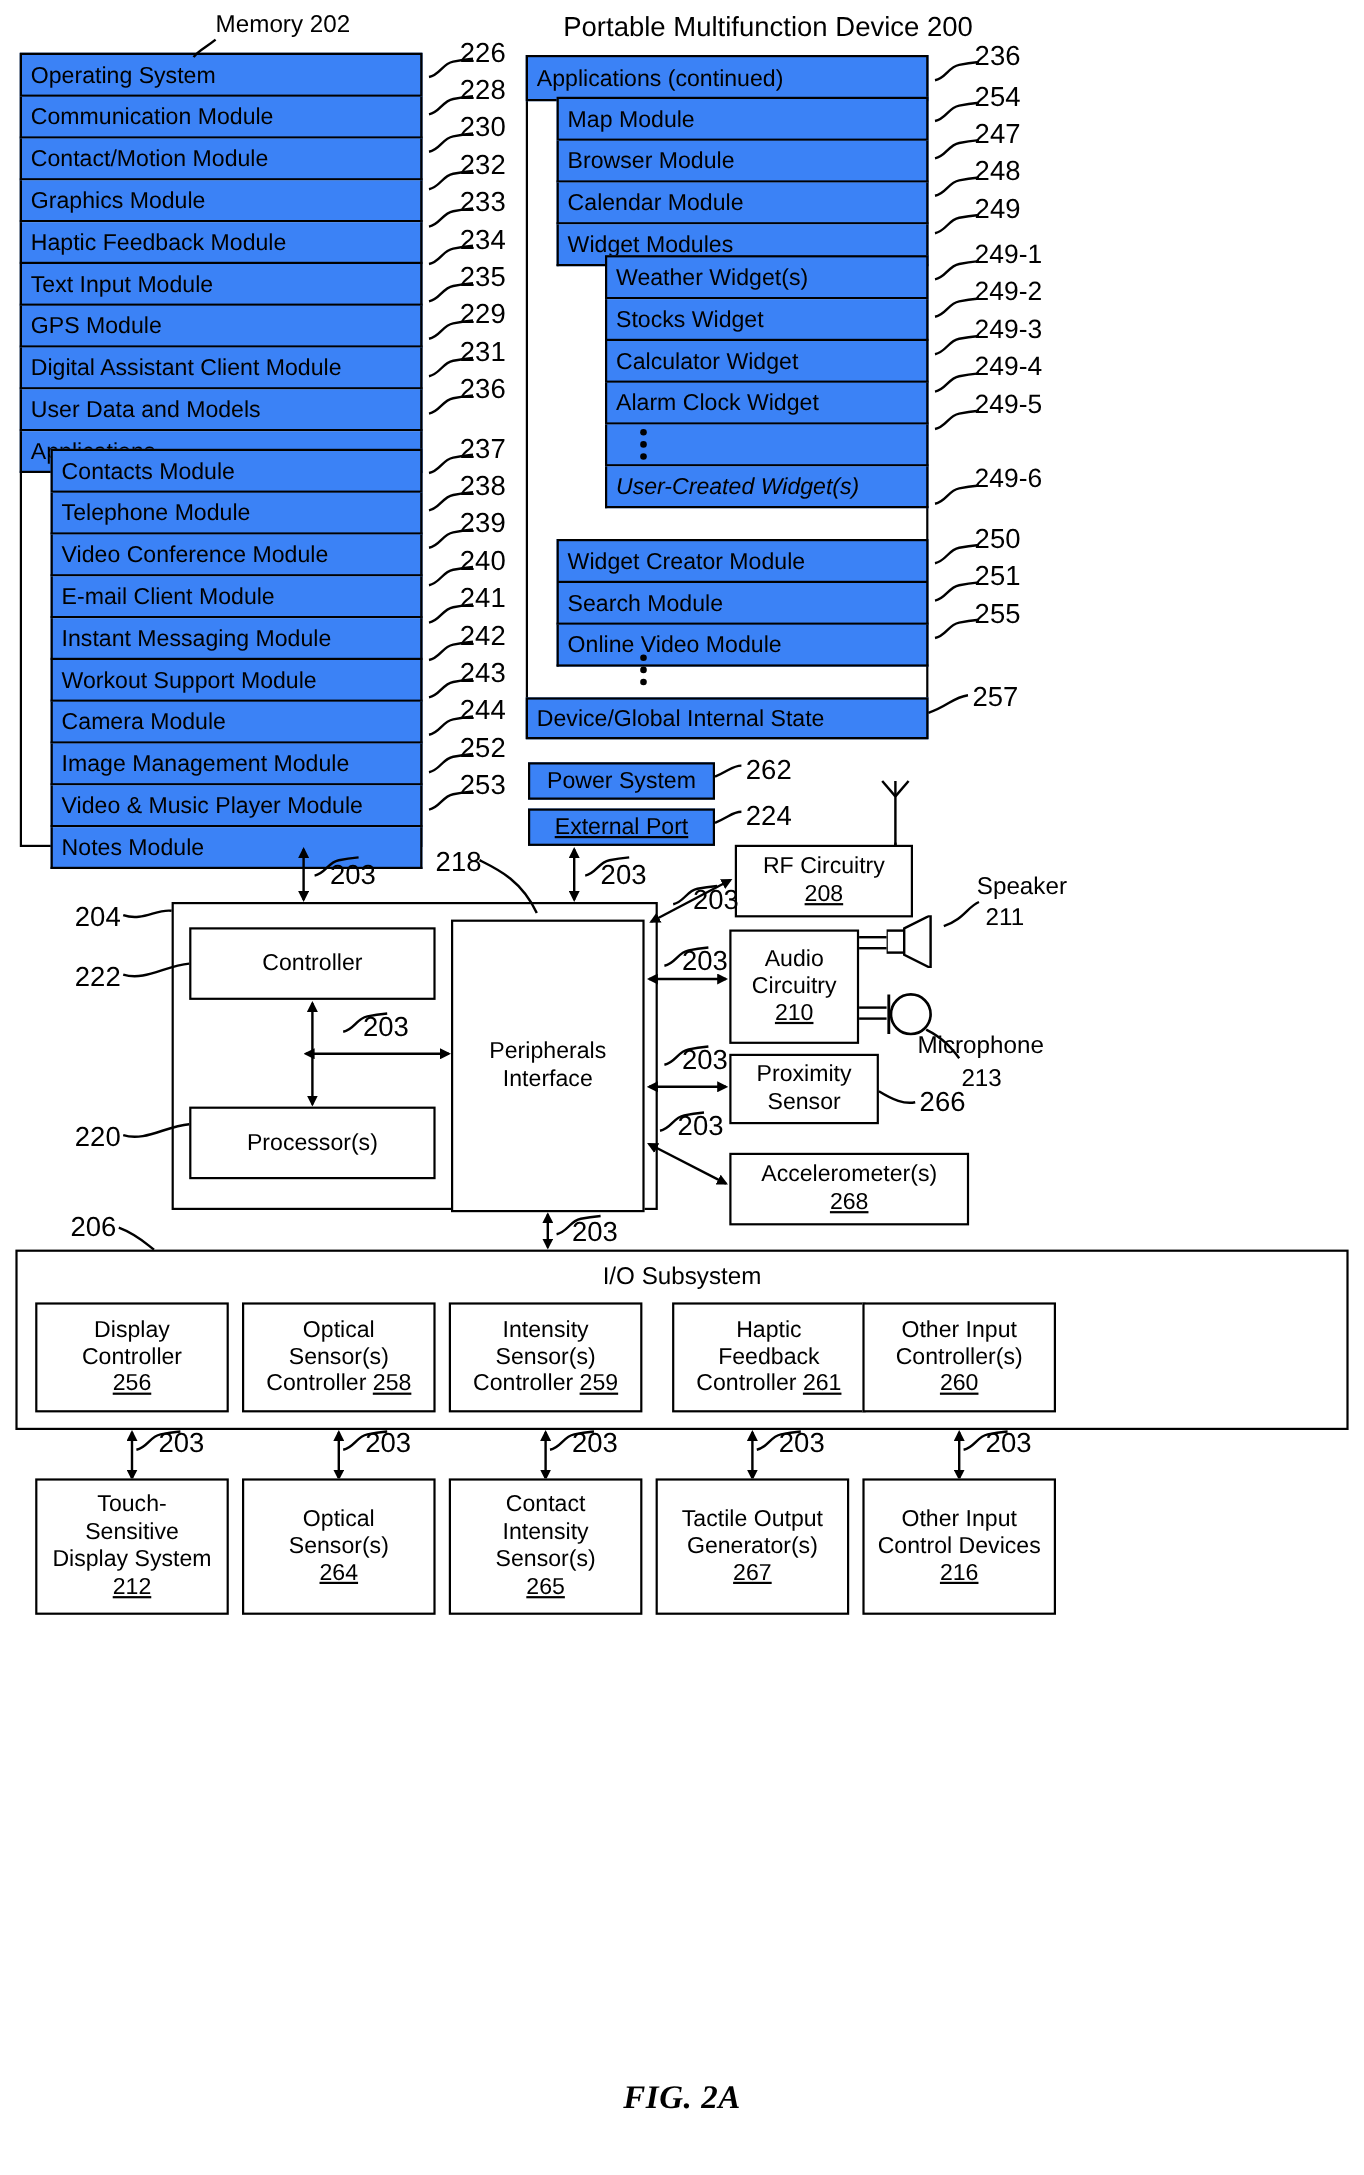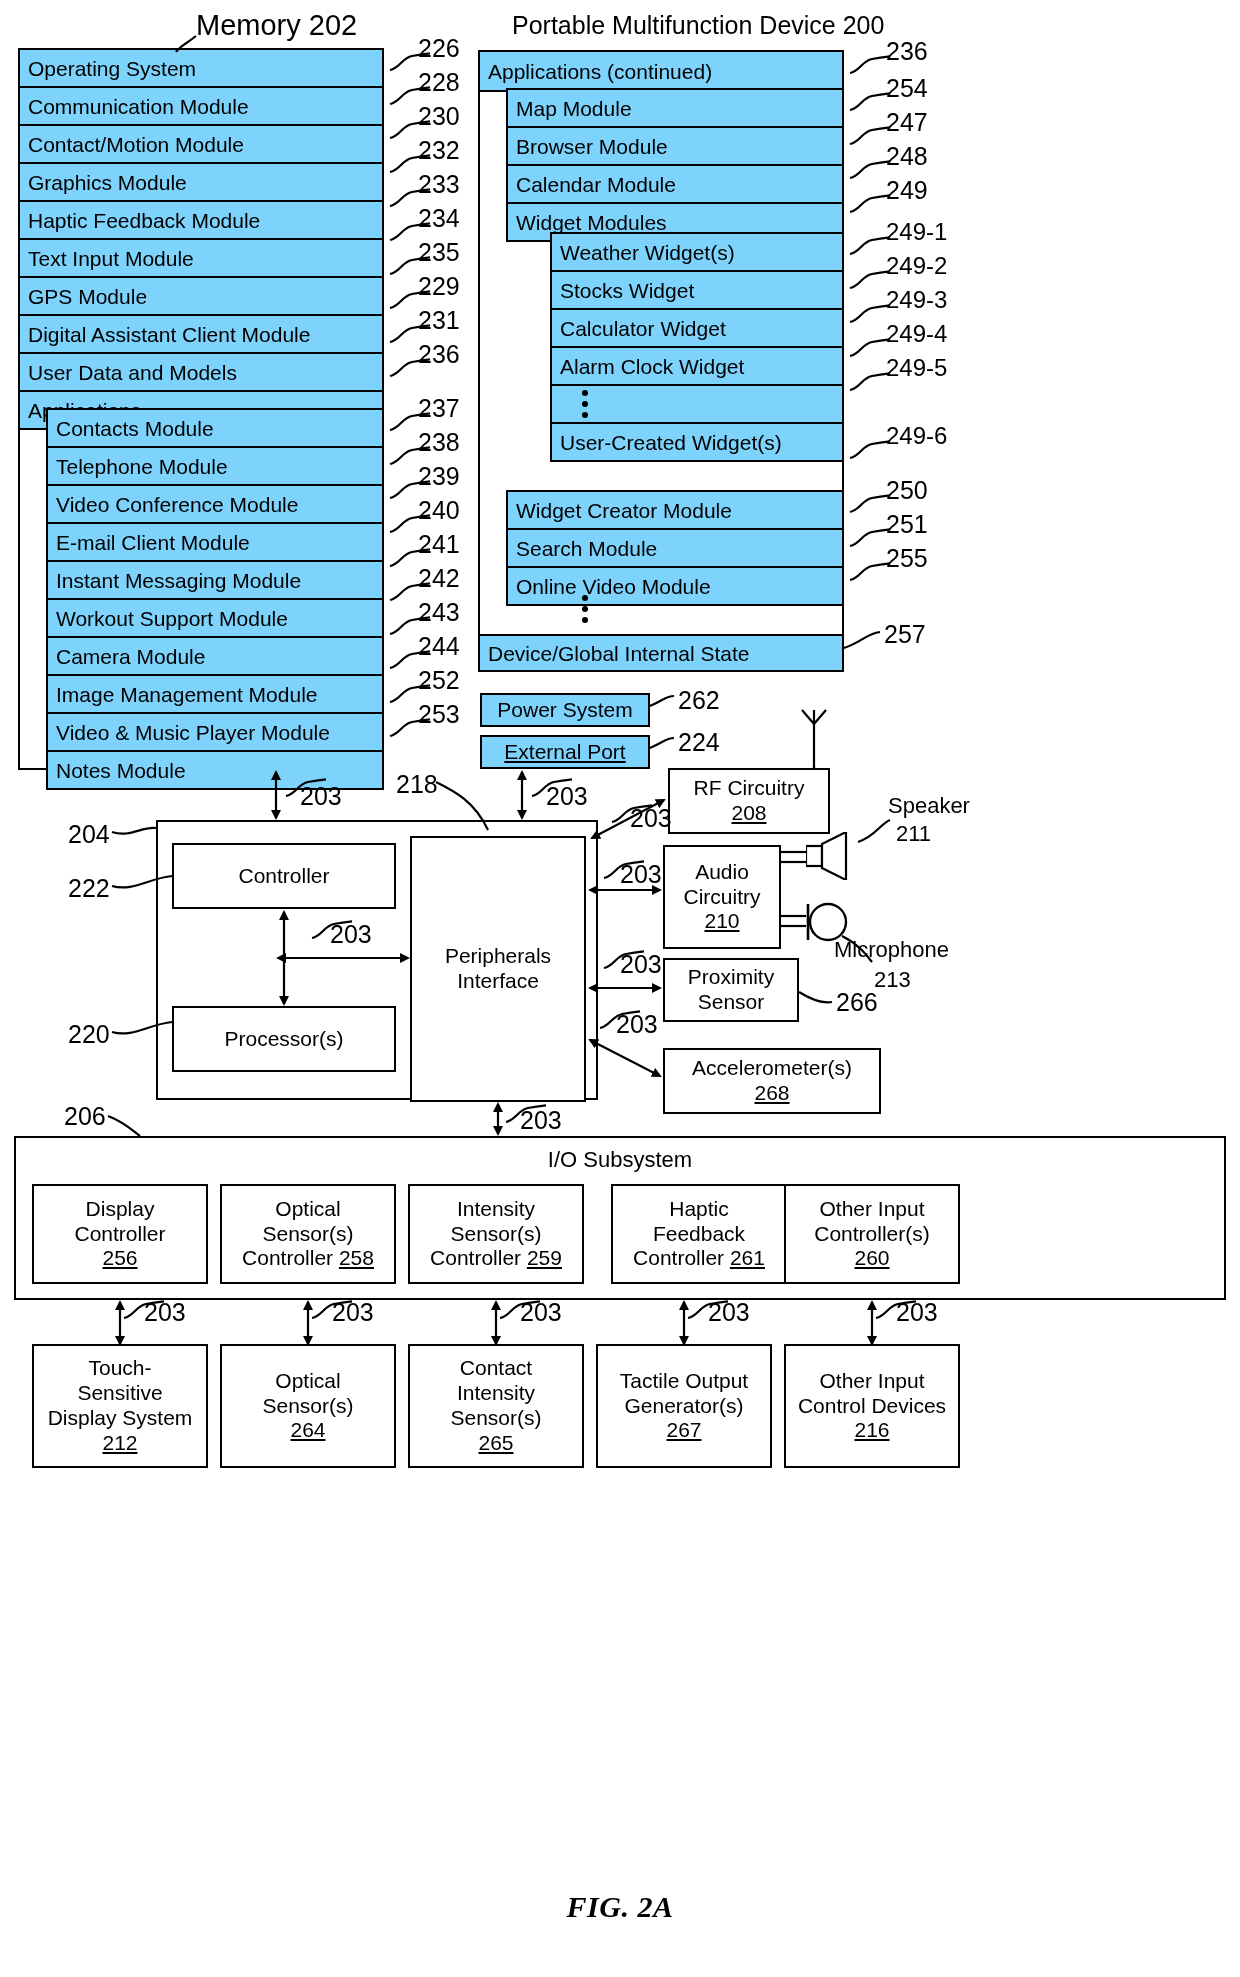--- a/index.html
+++ b/index.html
@@ -7,21 +7,21 @@
   body{
     width:1240px;height:1977px;position:relative;overflow:hidden;
     font-family:"Liberation Sans","DejaVu Sans",sans-serif;
     color:#000;
   }
   .stage{position:absolute;left:0;top:0;width:1240px;height:1977px;}
   .abs{position:absolute;box-sizing:border-box;}
 
   
   .box{border:2px solid #000;background:#fff;}
-  .row{border:2px solid #000;background:#7dd3fc;display:flex;align-items:center;}
+  .row{border:2px solid #000;background:#3b82f6;display:flex;align-items:center;}
   .row > .lbl{padding-left:8px;font-size:21px;line-height:1;white-space:nowrap;}
 
   
   .stack{position:absolute;box-sizing:border-box;}
   .stack .row + .row{border-top:none;}
 
   .ctr{display:flex;align-items:center;justify-content:center;text-align:center;}
   .ctr .lbl{font-size:21px;line-height:1.18;padding:0 4px;}
 
   .u{text-decoration:underline;}
@@ -46,21 +46,21 @@
 
   svg.lines{position:absolute;left:0;top:0;width:1240px;height:1977px;overflow:visible;pointer-events:none;}
   svg.lines path,svg.lines line,svg.lines polyline{fill:none;stroke:#000;stroke-width:2.2;}
   svg.lines polygon{fill:#000;stroke:none;}
 </style>
 </head>
 <body>
 
 <div class="stage">
 
-  <div class="cap" style="left:196px;top:10px;font-size:29px;">
+  <div class="cap" style="left:196px;top:10px;font-size:22px;">
     <span>Memory 202</span>
   </div>
   <div class="cap" style="left:512px;top:12px;font-size:25px;">
     <span>Portable Multifunction Device 200</span>
   </div>
 
   <div class="abs box" id="memoryBox" style="left:18px;top:48px;width:366px;height:722px;"></div>
 
   <div class="stack" id="memList" style="left:18px;top:48px;width:366px;">
       <div class="row" style="height: 36px;">
@@ -162,21 +162,21 @@
       <div class="row" style="height: 36px;">
         <span class="lbl">Alarm Clock Widget</span>
       </div>
       <div class="row" style="height: 36px;">
         <div class="vdots" style="position: relative; left: 30px; height: 28px;">
           <i></i>
           <i></i>
           <i></i>
         </div>
       </div>
-      <div class="row" style="height: 36px;">
+      <div class="row" style="height: 36px; font-style: italic;">
         <span class="lbl">User-Created Widget(s)</span>
       </div>
     </div>
   <div class="stack" id="appContTail" style="left:506px;top:490px;width:338px;">
       <div class="row" style="height: 36px;">
         <span class="lbl">Widget Creator Module</span>
       </div>
       <div class="row" style="height: 36px;">
         <span class="lbl">Search Module</span>
       </div>

